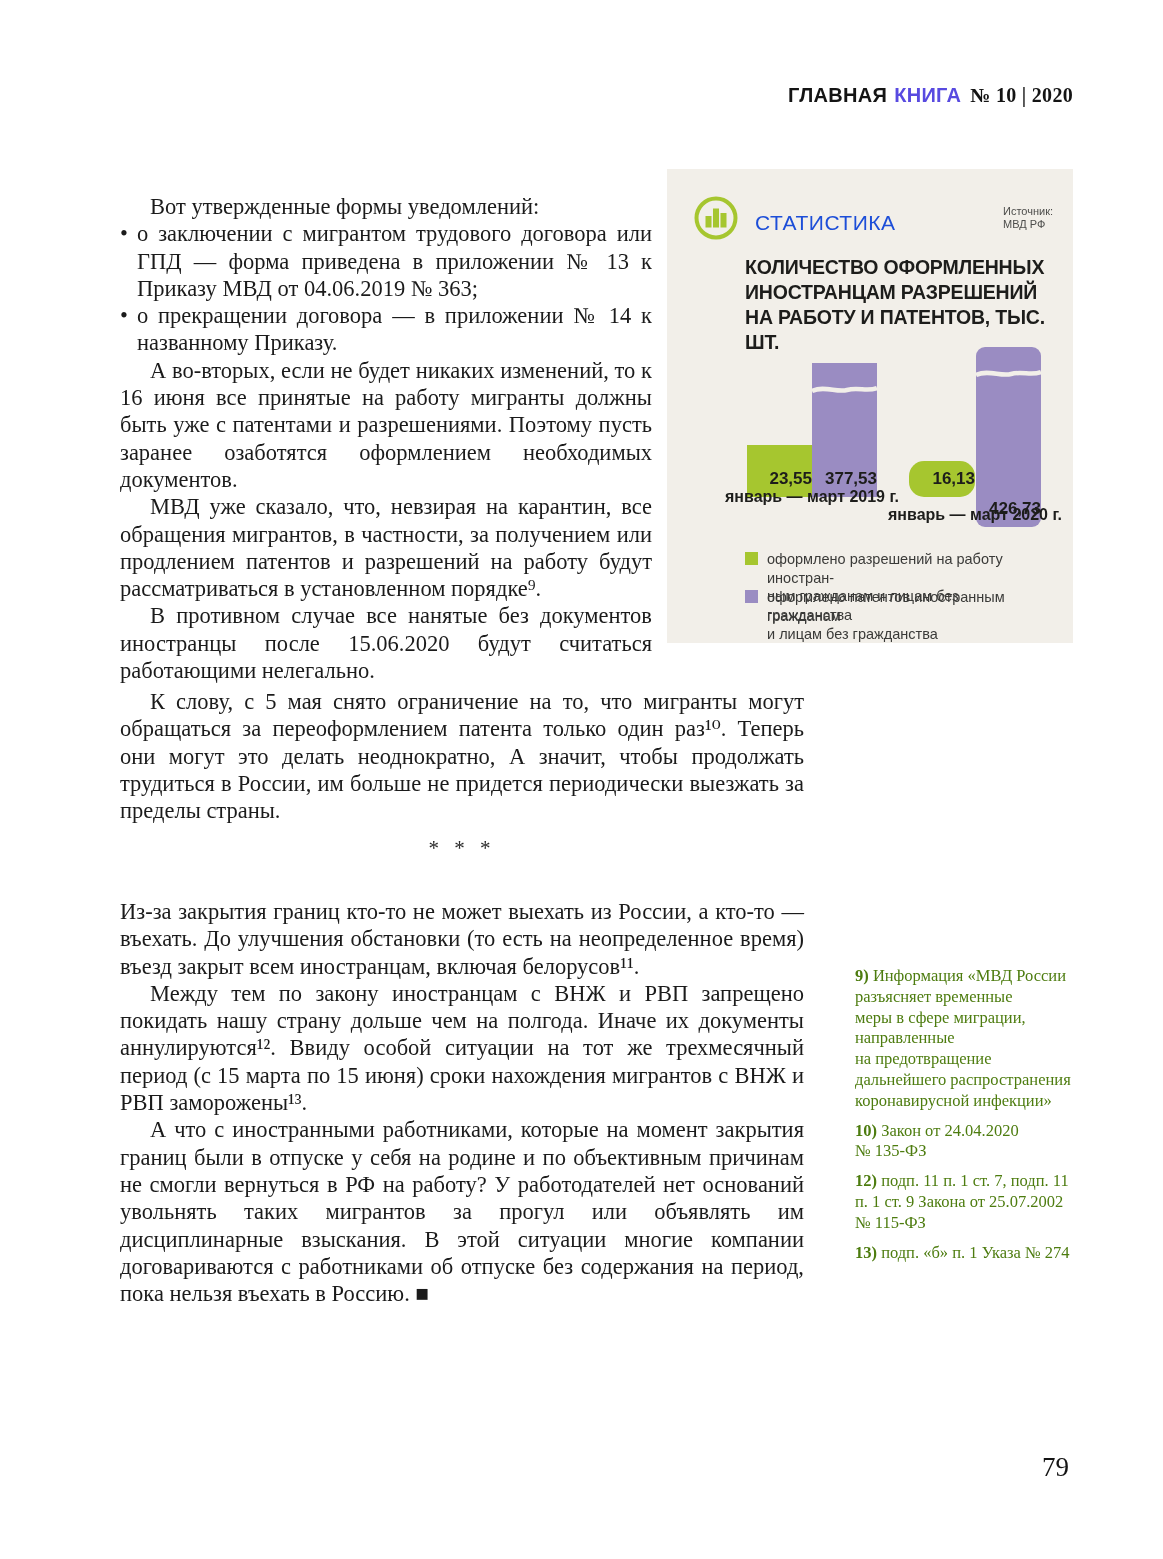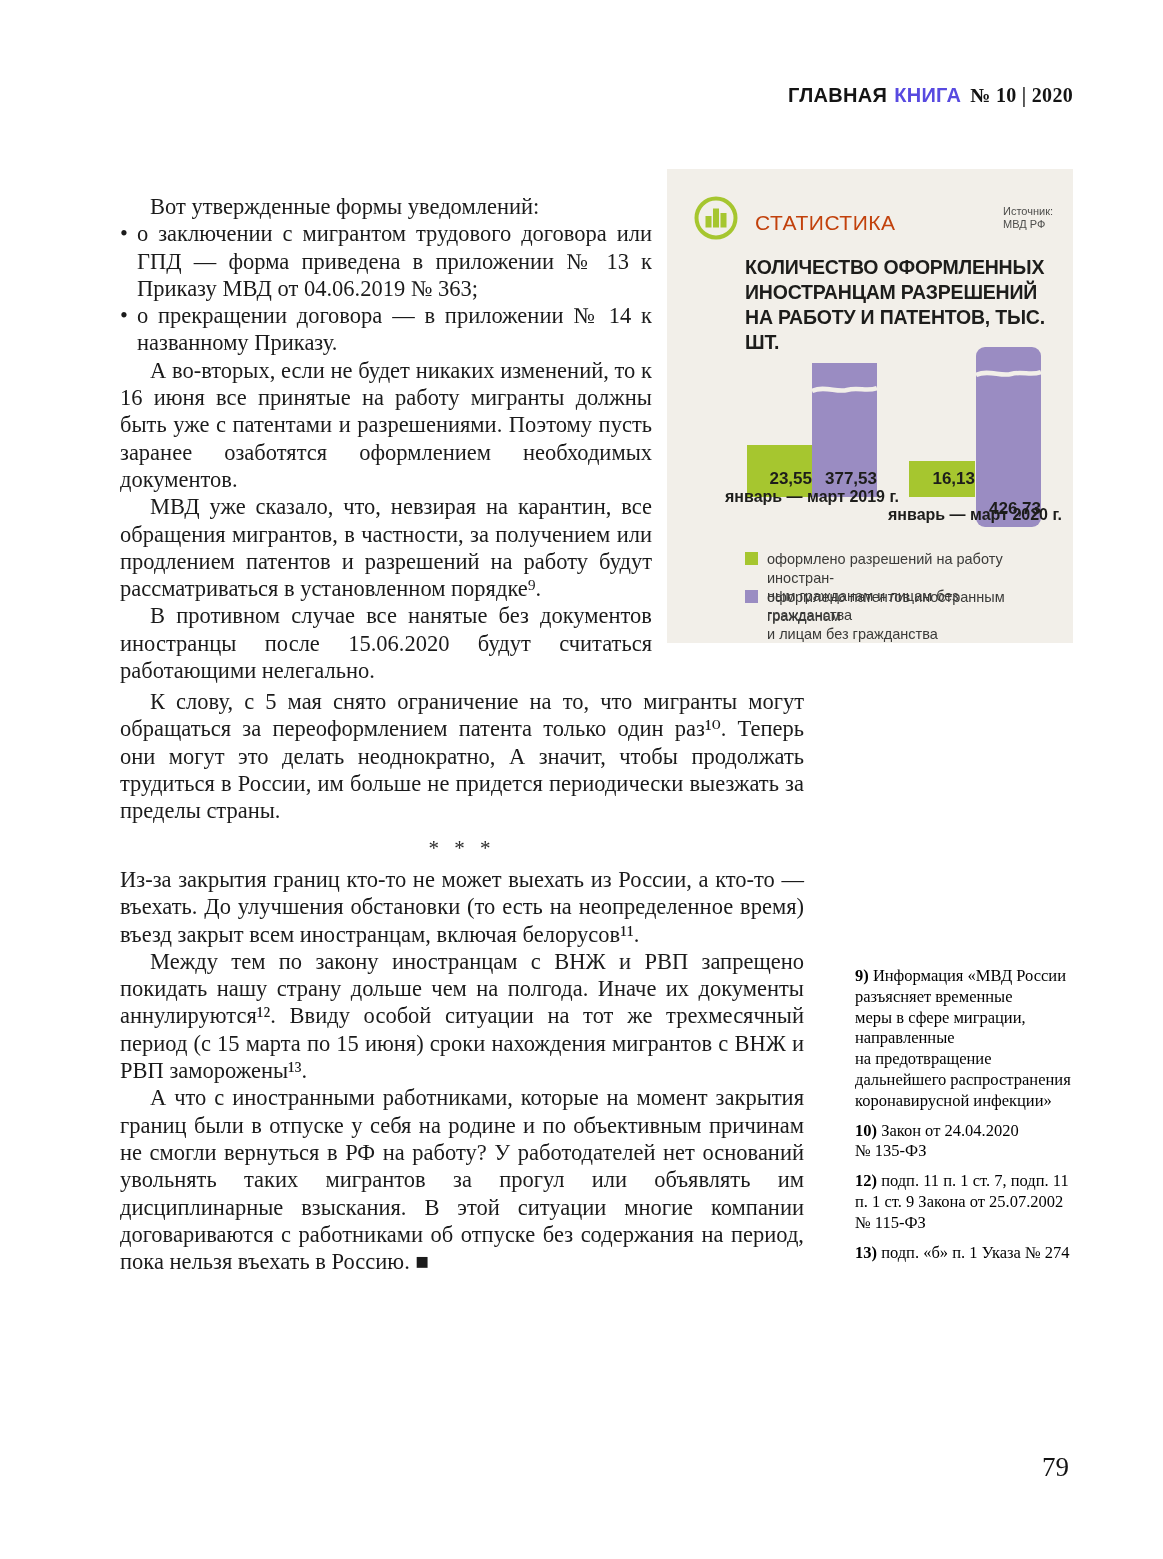--- a/index.html
+++ b/index.html
@@ -15,31 +15,31 @@
     font-weight:bold;font-size:20px;letter-spacing:.3px;color:#141414;
   }
   .masthead .brand2{color:#584ae0;margin-left:7px;}
   .masthead .issue{font-family:"Liberation Serif","DejaVu Serif",serif;margin-left:9px;font-weight:bold;}
   
   .serif-text{font-size:22.5px;line-height:27.3px;text-align:justify;}
   .col-narrow{position:absolute;left:120px;top:165px;width:532px;margin-top:28px;}
   .wide-1{position:absolute;left:120px;top:688px;width:684px;}
   .stars{position:absolute;left:120px;top:836px;width:684px;text-align:center;
          font-size:21px;letter-spacing:5px;color:#2a2a2a;}
-  .wide-2{position:absolute;left:120px;top:866px;width:684px;}
+  .wide-2{position:absolute;left:120px;top:898px;width:684px;}
   .para{text-indent:30px;}
   .para.no-indent{text-indent:0;}
   .bullet-item{position:relative;padding-left:17px;}
   .bullet-item .marker{position:absolute;left:0;top:0;}
   
   .stats-box{position:absolute;left:667px;top:169px;width:406px;height:474px;background:#f2efe9;}
   .stat-icon{position:absolute;left:26px;top:26px;}
   .stat-label{position:absolute;left:88px;top:42px;
     font-family:"Liberation Sans","DejaVu Sans",sans-serif;
-    font-size:21px;color:#c2410c;letter-spacing:.5px;}
+    font-size:21px;color:#1d4ed8;letter-spacing:.5px;}
   .stat-source{position:absolute;left:336px;top:36px;white-space:pre-line;
     font-family:"Liberation Sans","DejaVu Sans",sans-serif;
     font-size:11px;line-height:13px;color:#4d4d4b;}
   .stat-title{position:absolute;left:78px;top:86px;white-space:pre-line;
     font-family:"Liberation Sans","DejaVu Sans",sans-serif;
     font-weight:bold;font-size:19.5px;line-height:25px;color:#1d1d1b;letter-spacing:-.2px;}
   .bar{position:absolute;}
   .bar .val{position:absolute;bottom:8px;left:0;width:100%;text-align:right;
     font-family:"Liberation Sans","DejaVu Sans",sans-serif;
     font-weight:bold;font-size:17px;color:#1d1d1b;}
@@ -51,21 +51,21 @@
     font-weight:bold;font-size:16px;color:#1d1d1b;}
   .legend-item{position:absolute;left:78px;width:300px;}
   .legend-sq{position:absolute;left:0;top:2px;width:13px;height:13px;}
   .legend-sq.green{background:#a6c62f;}
   .legend-sq.purple{background:#9a8cc2;}
   .legend-txt{display:block;margin-left:22px;white-space:pre-line;
     font-family:"Liberation Sans","DejaVu Sans",sans-serif;
     font-size:14.5px;line-height:18.5px;color:#3a3a38;}
   
   .footnotes{position:absolute;left:855px;top:966px;width:232px;
-    font-size:16.5px;line-height:20.8px;color:#000000;}
+    font-size:16.5px;line-height:20.8px;color:#4d7c0f;}
   .fn{margin-bottom:9px;}
   .fn .num{font-weight:bold;}
   .fn .txt{white-space:pre-line;}
   
   .page-num{position:absolute;left:1042px;top:1452px;font-size:27px;color:#141414;}
 </style>
 </head>
 <body>
 
 <div class="page">
@@ -106,21 +106,21 @@
     <div class="bar bar-green" style="left:80px;top:276px;width:65px;height:52px;">
       <span class="val">23,55</span>
     </div>
     <div class="bar bar-purple" style="left:145px;top:194px;width:65px;height:134px;">
       <svg class="squiggle" viewBox="0 0 65 13" preserveAspectRatio="none">
         <path d="M0,8 C12,2 25,10 35,7 C46,4 56,9 65,5" fill="none" stroke="#f2efe9" stroke-width="4.5"></path>
       </svg>
       <span class="val">377,53</span>
     </div>
 
-    <div class="bar bar-green" style="left:242px;top:292px;width:66px;height:36px;">
+    <div class="bar bar-green" style="left:242px;top:292px;width:66px;height:36px;border-radius:15px;">
       <span class="val">16,13</span>
     </div>
     <div class="bar bar-purple" style="left:309px;top:178px;width:65px;height:180px;border-radius:9px;">
       <svg class="squiggle" viewBox="0 0 65 13" preserveAspectRatio="none">
         <path d="M0,8 C12,2 25,10 35,7 C46,4 56,9 65,5" fill="none" stroke="#f2efe9" stroke-width="4.5"></path>
       </svg>
       <span class="val">426,73</span>
     </div>
 
     <div class="axis-label" style="left:45px;top:319px;">январь — март 2019 г.</div>

